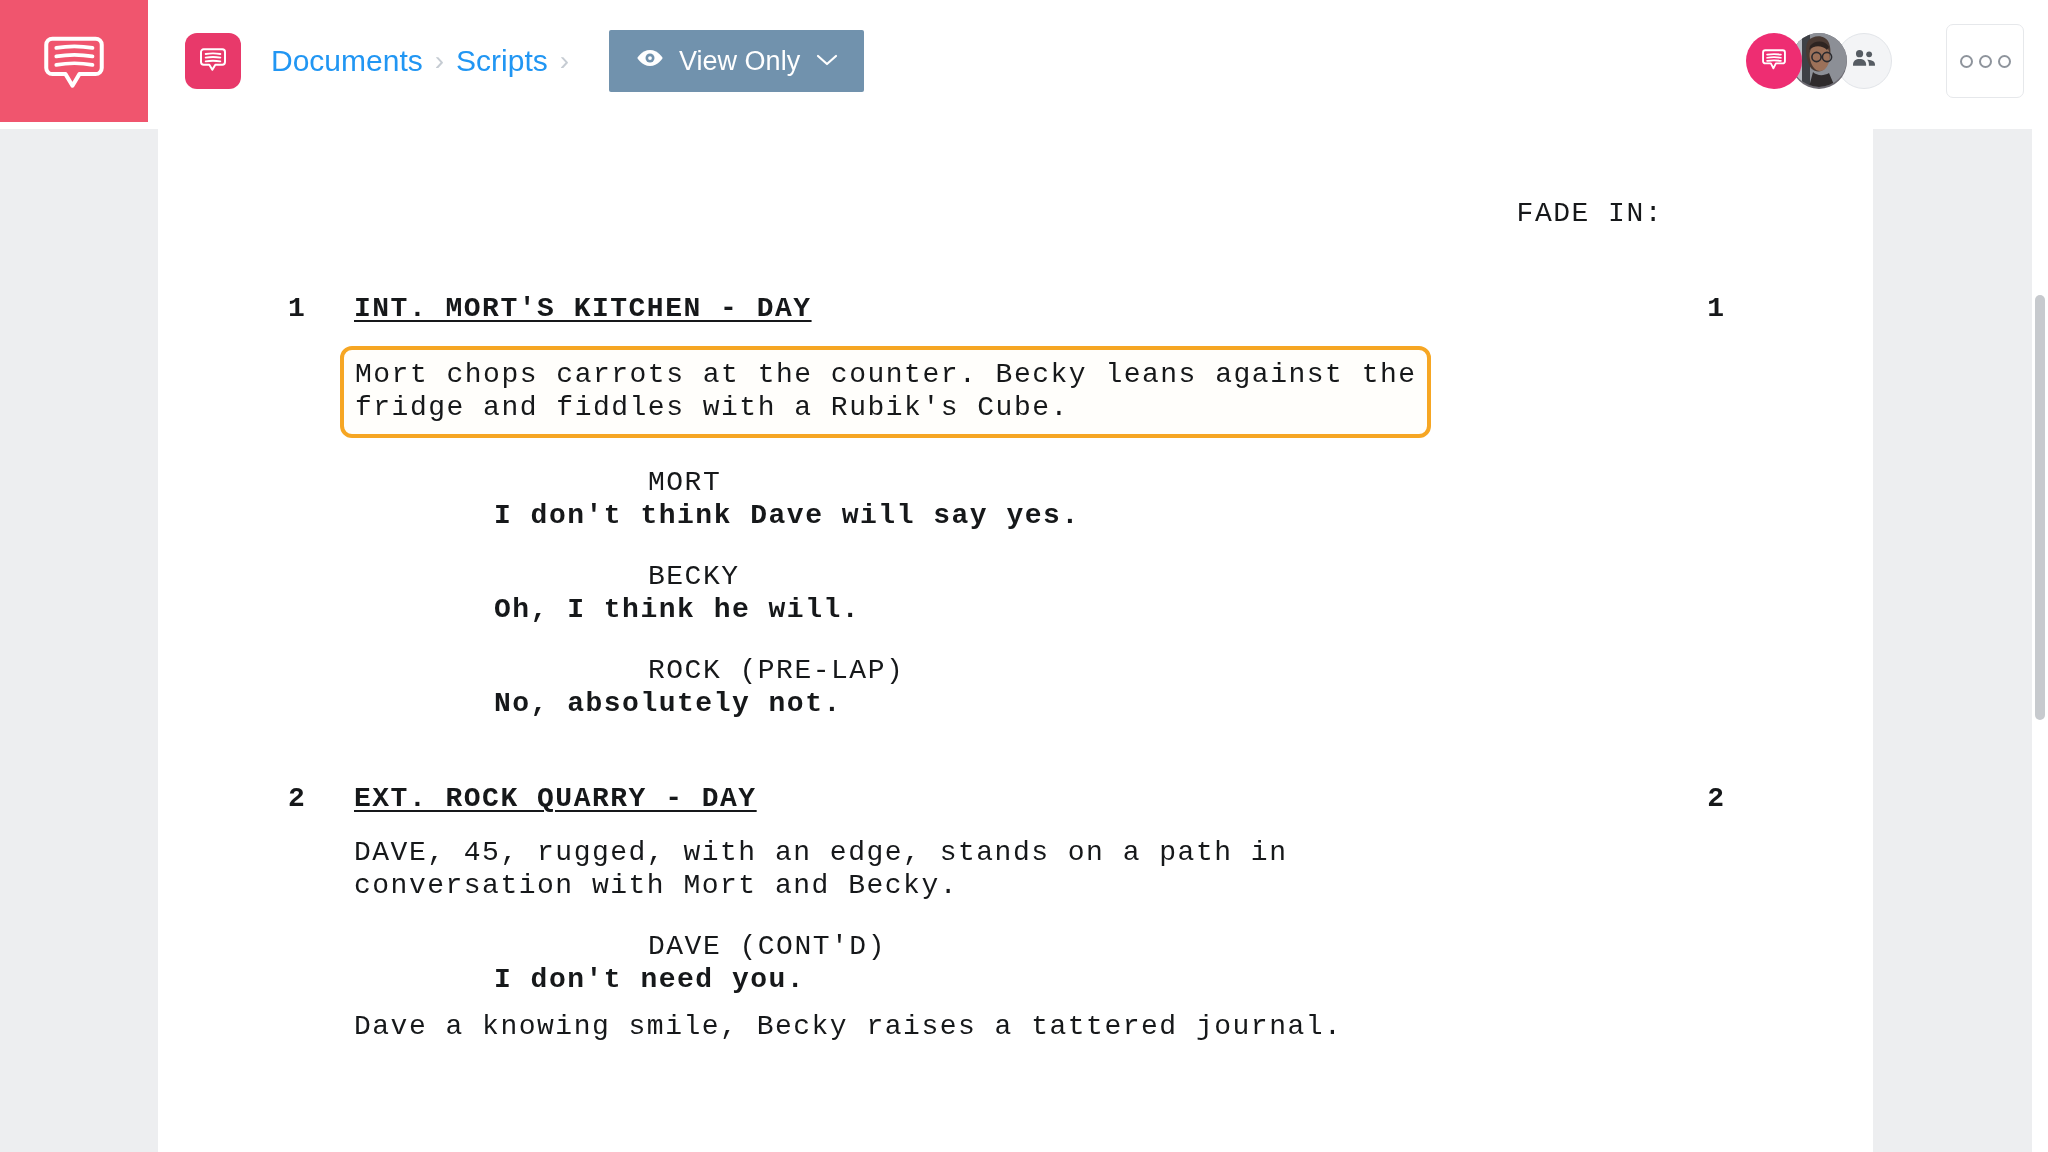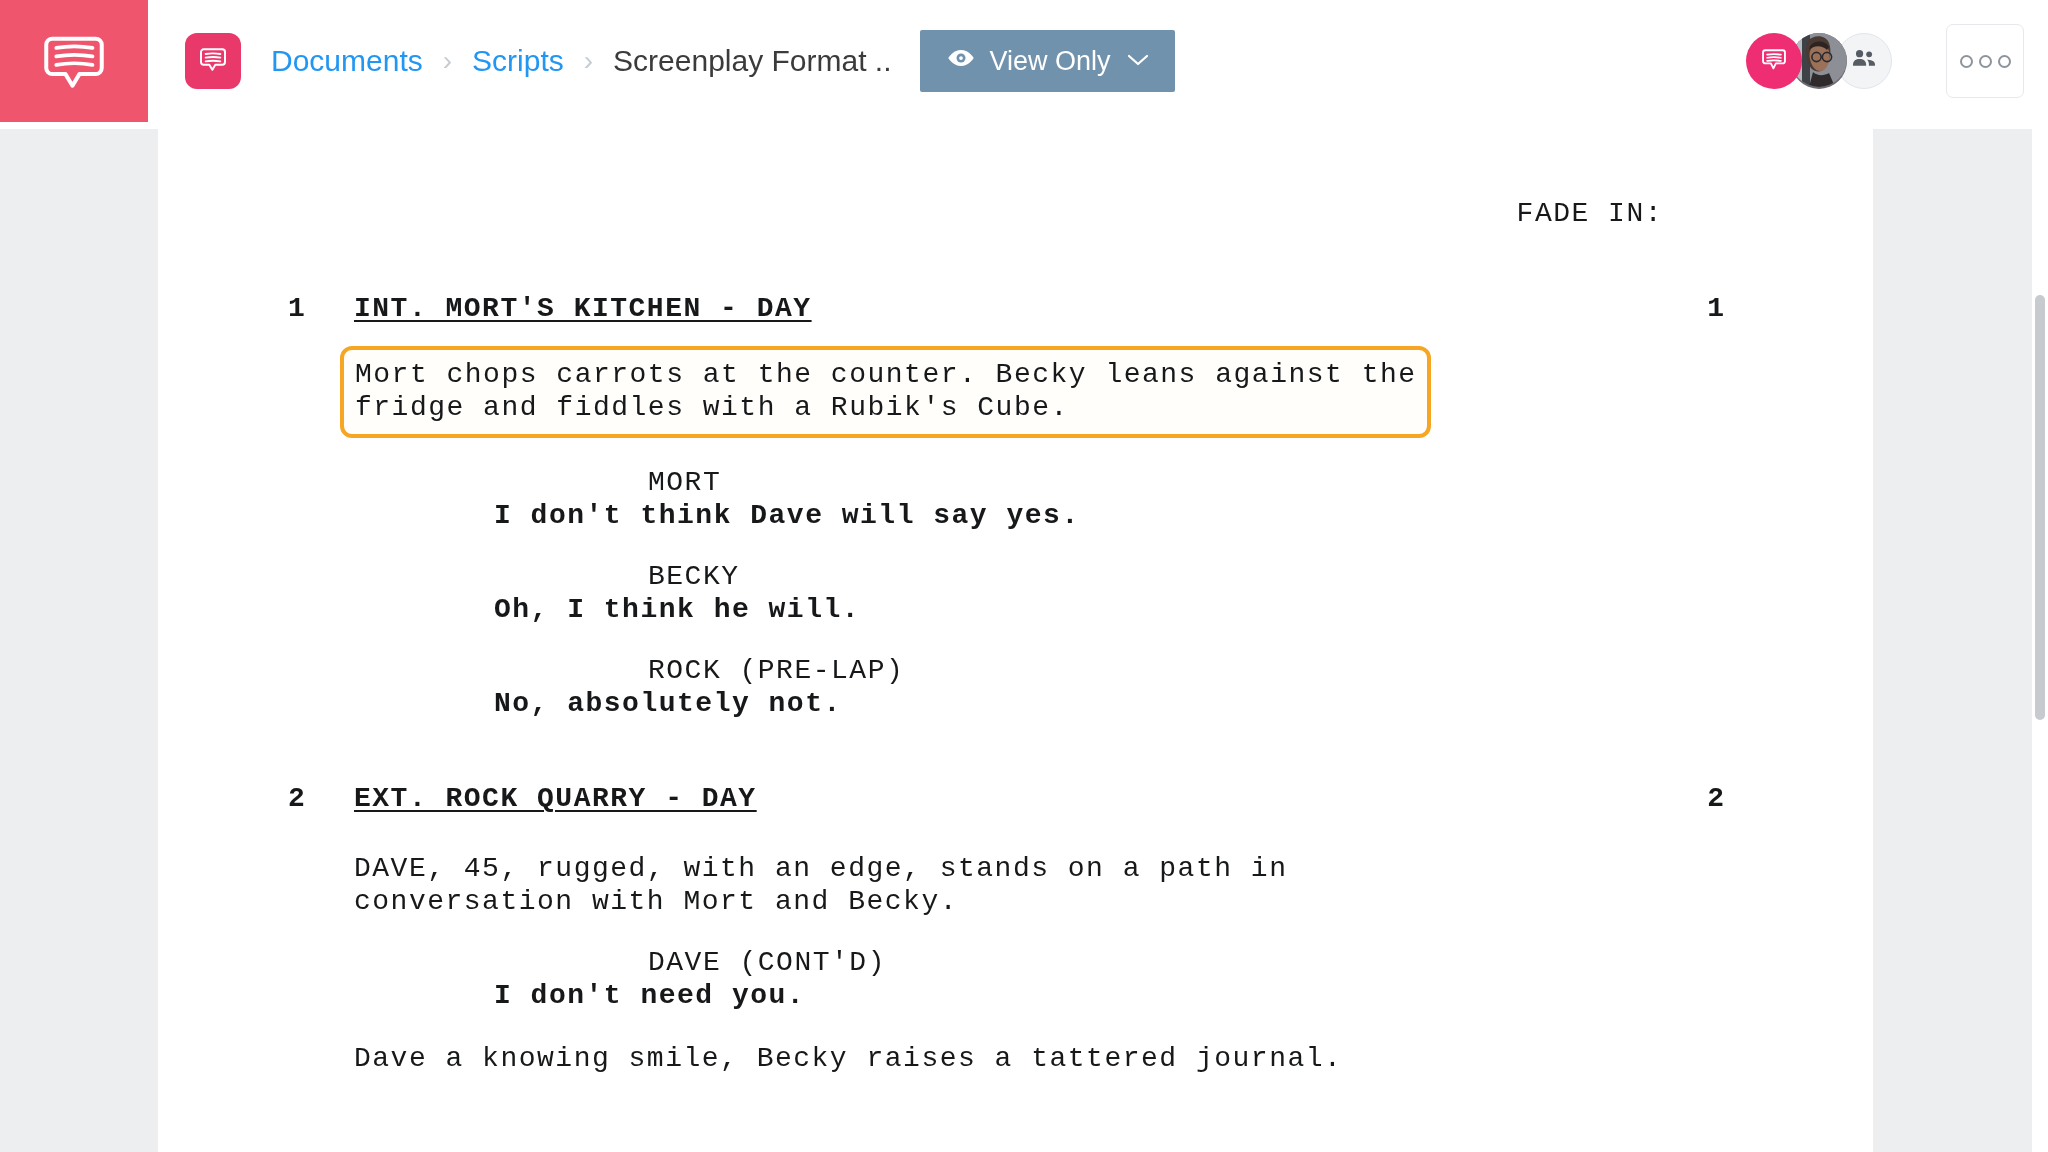--- a/index.html
+++ b/index.html
@@ -64,21 +64,20 @@
     justify-content: center;
     flex: 0 0 auto;
   }
 
   .breadcrumb {
     display: flex;
     align-items: center;
     margin-left: 30px;
     font-size: 30px;
     white-space: nowrap;
-    gap: 8px;
   }
   .crumb-link {
     color: #2196f3;
     text-decoration: none;
     cursor: pointer;
   }
   .crumb-current {
     color: #3b3b3b;
   }
   .crumb-sep {
@@ -231,21 +230,21 @@
     top: 0;
     font-weight: bold;
     letter-spacing: 1.5px;
     text-decoration: underline;
     text-underline-offset: 4px;
     text-decoration-thickness: 2px;
   }
 
   .action {
     margin-left: 196px;
-    margin-top: 30px;
+    margin-top: 14px;
     letter-spacing: 1.5px;
     max-width: 1320px;
   }
 
   .action-selected {
     display: inline-block;
     border: 4px solid #f6a623;
     border-radius: 12px;
     padding: 8px 10px 10px 11px;
     margin-left: 182px;
@@ -315,21 +314,20 @@
             <path d="M13 27.5c7.5-1.3 14.5-1.3 22 0" stroke="#ffffff" stroke-width="2.8" stroke-linecap="round"></path>
           </svg>
         </span>
       </div>
 
       <nav class="breadcrumb">
         <span class="crumb-link" id="crumb0">Documents</span>
         <span class="crumb-sep" id="sep0">›</span>
         <span class="crumb-link" id="crumb1">Scripts</span>
         <span class="crumb-sep" id="sep1">›</span>
-        <span class="crumb-current" id="crumb2">Screenplay Format ..</span>
       </nav>
 
       <button class="viewonly-btn">
         <span>
           <svg width="30" height="30" viewBox="0 0 24 24" fill="none">
             <path d="M1.8 12s3.8-6.4 10.2-6.4S22.2 12 22.2 12 18.4 18.4 12 18.4 1.8 12 1.8 12z" fill="#ffffff"></path>
             <circle cx="12" cy="12" r="3.6" fill="#7192ad"></circle>
             <circle cx="12" cy="12" r="1.5" fill="#ffffff"></circle>
           </svg>
         </span>

